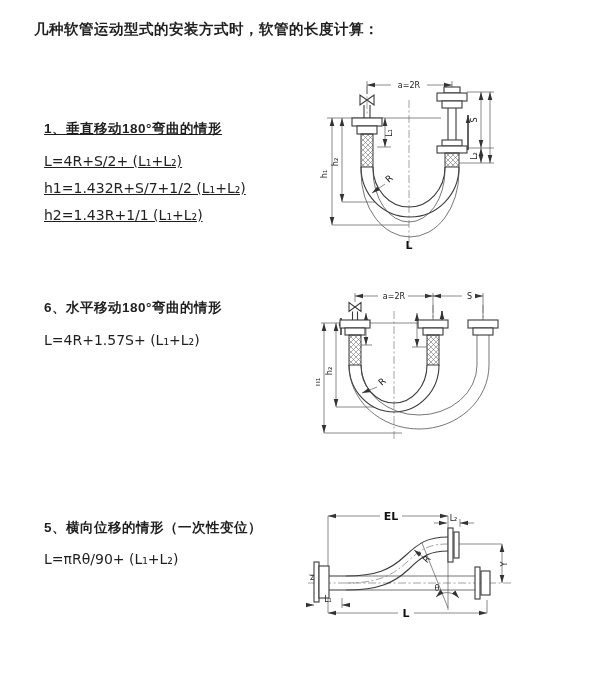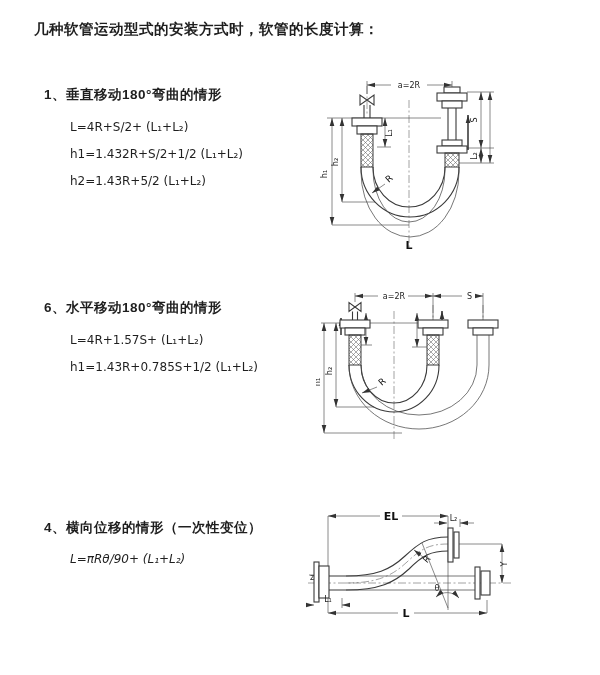--- a/index.html
+++ b/index.html
@@ -1,23 +1,23 @@
 <!DOCTYPE html>
 <html><head>
 <meta charset="utf-8">
 <style>
   html,body{margin:0;padding:0;background:#fff;}
   .page{position:relative;width:600px;height:675px;background:#ffffff;overflow:hidden;
         font-family:"Liberation Sans","DejaVu Sans",sans-serif;color:#1f1f1f;padding-left:35px;}
   .doc-title{position:absolute;left:34px;top:20px;font-size:14.5px;font-weight:bold;letter-spacing:.5px;}
   .sec{position:absolute;left:44px;}
-  #sec1{top:86px;} #sec2{top:299px;} #sec3{top:519px;}
+  #sec1{top:120px;text-decoration:underline;} #sec2{top:299px;} #sec3{top:519px;}
   .sec-heading{font-size:13.5px;font-weight:bold;letter-spacing:.5px;margin-bottom:10px;white-space:nowrap;}
-  .formula{font-family:"DejaVu Sans",sans-serif;font-size:12px;margin-left:26px;height:27px;line-height:27px;white-space:nowrap;}
-  #sec3 .formula{height:25px;line-height:25px;font-style:italic;}
+  .formula{font-family:"DejaVu Sans",sans-serif;font-size:14px;height:27px;line-height:27px;white-space:nowrap;}
+  #sec3 .formula{height:25px;line-height:25px;}
   svg.fig{position:absolute;}
   #fig1{left:313px;top:70px;} #fig2{left:316px;top:287px;} #fig3{left:306px;top:500px;}
   .dln{fill:none;stroke:#3a3a3a;stroke-width:1.1;}
   .dln2{fill:none;stroke:#4a4a4a;stroke-width:.75;}
   .pr{fill:#ffffff;stroke:#3a3a3a;stroke-width:1.1;}
   .dim{fill:none;stroke:#4a4a4a;stroke-width:.65;}
   .dimb{fill:none;stroke:#222;stroke-width:1.4;}
   .cl{fill:none;stroke:#555;stroke-width:.55;stroke-dasharray:8 2.5 2 2.5;}
   .hv{stroke:#3a3a3a;stroke-width:1;}
   text.lb{font-size:8px;fill:#222;font-family:"DejaVu Sans",sans-serif;}
@@ -27,22 +27,22 @@
 </head>
 <body>
 
 <div class="page">
 
   <div class="doc-title">几种软管运动型式的安装方式时，软管的长度计算：</div>
 
   <div class="sec" id="sec1">
     <div class="sec-heading">1、垂直移动180°弯曲的情形</div>
     <div class="formula">L=4R+S/2+ (L₁+L₂)</div>
-    <div class="formula">h1=1.432R+S/2+1/2 (L₁+L₂)</div>
-    <div class="formula">h2=1.43R+5/2 (L₁+L₂)</div>
+    <div class="formula">h1=1.432R+S/7+1/2 (L₁+L₂)</div>
+    <div class="formula">h2=1.43R+1/1 (L₁+L₂)</div>
   </div>
 
   <svg id="fig1" class="fig" width="272" height="185" viewBox="0 0 272 185">
     <defs>
       <pattern id="hx1" width="5" height="5" patternUnits="userSpaceOnUse">
         <path d="M0,5 L5,0 M0,0 L5,5" stroke="#555" stroke-width="0.5"></path>
       </pattern>
       <marker id="ar1" markerWidth="9" markerHeight="7" refX="8" refY="3" orient="auto" markerUnits="userSpaceOnUse">
         <path d="M0,0.7 L8,3 L0,5.3 Z" fill="#333"></path>
       </marker>
@@ -118,21 +118,20 @@
     <g>
       <text class="lbm" transform="rotate(-42 78 111)" x="78" y="111" text-anchor="middle">R</text>
       <path class="dim" d="M72,114 L59,123" marker-end="url(#ar1)"></path>
     </g>
     <text class="lbL" x="96" y="179" text-anchor="middle">L</text>
   </svg>
 
   <div class="sec" id="sec2">
     <div class="sec-heading">6、水平移动180°弯曲的情形</div>
     <div class="formula">L=4R+1.57S+ (L₁+L₂)</div>
-    <div class="formula">h1=1.43R+0.785S+1/2 (L₁+L₂)</div>
   </div>
 
   <svg id="fig2" class="fig" width="268" height="160" viewBox="0 0 268 160">
     <defs>
       <pattern id="hx2" width="5" height="5" patternUnits="userSpaceOnUse">
         <path d="M0,5 L5,0 M0,0 L5,5" stroke="#555" stroke-width="0.5"></path>
       </pattern>
       <marker id="ar2" markerWidth="9" markerHeight="7" refX="8" refY="3" orient="auto" markerUnits="userSpaceOnUse">
         <path d="M0,0.7 L8,3 L0,5.3 Z" fill="#333"></path>
       </marker>
@@ -201,21 +200,21 @@
       <path class="dln2" d="M161,48 V78 M173,48 V78"></path>
     </g>
 
     <g>
       <text class="lbm" transform="rotate(-42 68 97)" x="68" y="97" text-anchor="middle">R</text>
       <path class="dim" d="M61,100 L46,106" marker-end="url(#ar2)"></path>
     </g>
   </svg>
 
   <div class="sec" id="sec3">
-    <div class="sec-heading">4、横向位移的情形（一次性变位）</div>
+    <div class="sec-heading">5、横向位移的情形（一次性变位）</div>
     <div class="formula">L=πRθ/90+ (L₁+L₂)</div>
   </div>
 
   <svg id="fig3" class="fig" width="290" height="150" viewBox="0 0 290 150">
     <defs>
       <marker id="ar3" markerWidth="9" markerHeight="7" refX="8" refY="3" orient="auto" markerUnits="userSpaceOnUse">
         <path d="M0,0.7 L8,3 L0,5.3 Z" fill="#333"></path>
       </marker>
       <marker id="ar3s" markerWidth="9" markerHeight="7" refX="0" refY="3" orient="auto" markerUnits="userSpaceOnUse">
         <path d="M8,0.7 L0,3 L8,5.3 Z" fill="#333"></path>

